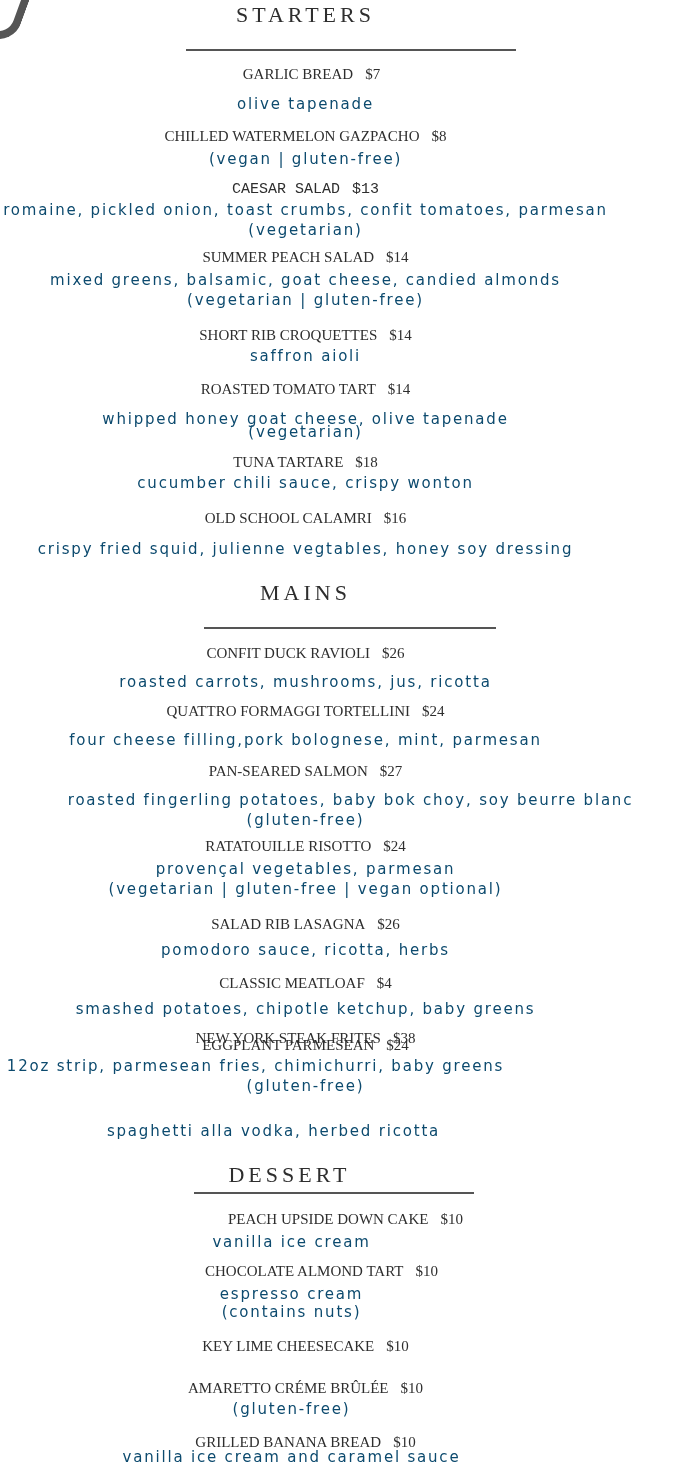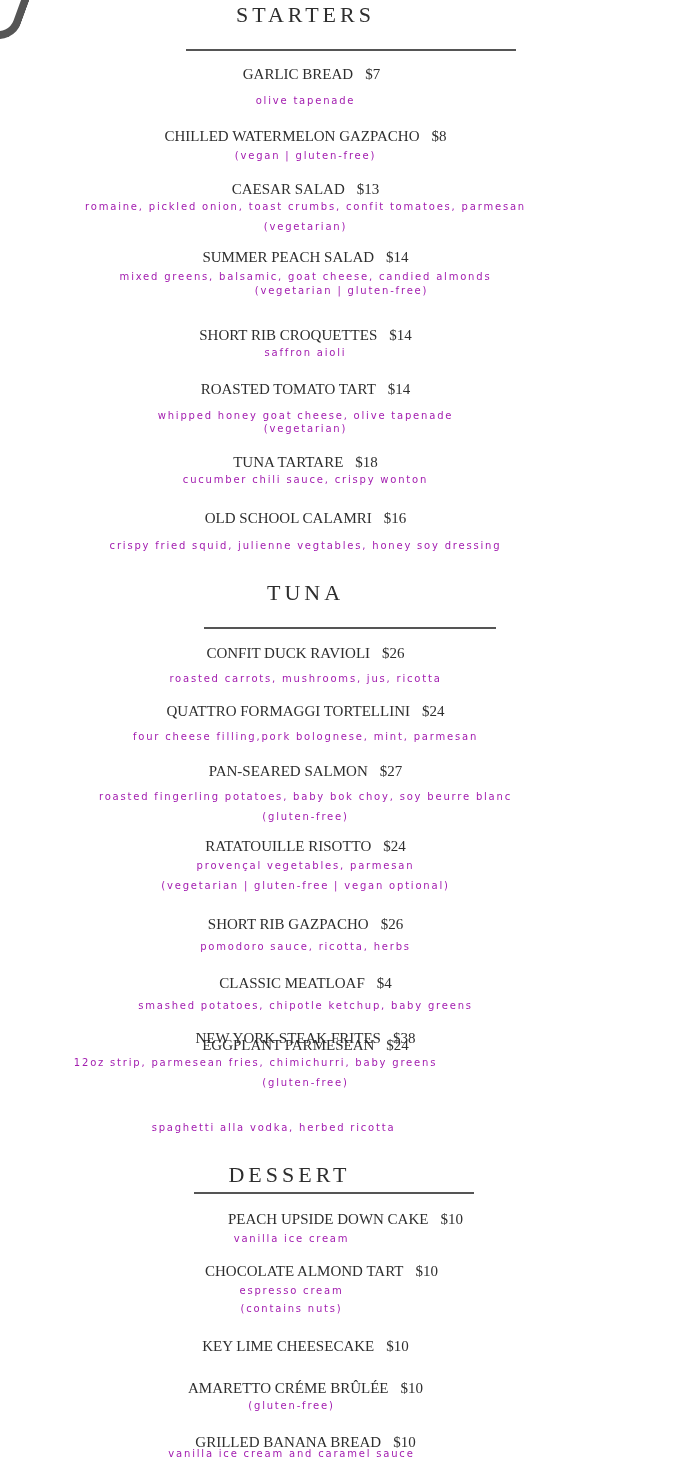--- a/index.html
+++ b/index.html
@@ -7,76 +7,76 @@
   .logo-arc { position: absolute; left: -20px; top: -40px; width: 40px; height: 72px;
     border: 8px solid #555; border-top: none; border-left: none;
     border-radius: 0 0 30px 30px; transform: rotate(20deg); }
   .line { position: absolute; left: 0; width: 611px; text-align: center; white-space: nowrap; }
   .heading { font-family: "Liberation Serif", "DejaVu Serif", serif; font-size: 22px;
     letter-spacing: 4px; color: #2e2e2e; }
   .divider { position: absolute; height: 2px; background: #555; }
   .item { font-family: "Liberation Serif", "DejaVu Serif", serif; font-size: 15px;
     color: #2e2e2e; }
   .item .price { margin-left: 12px; }
-  .desc { font-family: "DejaVu Sans", "Liberation Sans", sans-serif; font-size: 10px;
-    letter-spacing: 1.8px; color: #a21caf; }
+  .desc { font-family: "DejaVu Sans", "Liberation Sans", sans-serif; font-size: 15px;
+    letter-spacing: 1.8px; color: #0c4a6e; }
 </style>
 </head>
 <body>
 
 <div class="logo-arc"></div>
 
 <div class="line heading" style="top:2px;">STARTERS</div>
 <div class="divider" style="left:186px;width:330px;top:49px;"></div>
 
 <div class="line item" style="top:66px;padding-left:6px;"><span>GARLIC BREAD</span><span class="price">$7</span></div>
 <div class="line desc" style="top:95px;">olive tapenade</div>
 
 <div class="line item" style="top:128px;"><span>CHILLED WATERMELON GAZPACHO</span><span class="price">$8</span></div>
 <div class="line desc" style="top:150px;">(vegan | gluten-free)</div>
 
-<div class="line item" style="top:181px;"><span>CAESAR SALAD</span><span class="price">$13</span></div>
+<div class="line item" style="top:181px;font-family:Liberation Mono, monospace;"><span>CAESAR SALAD</span><span class="price">$13</span></div>
 <div class="line desc" style="top:201px;">romaine, pickled onion, toast crumbs, confit tomatoes, parmesan</div>
 <div class="line desc" style="top:221px;">(vegetarian)</div>
 
 <div class="line item" style="top:249px;"><span>SUMMER PEACH SALAD</span><span class="price">$14</span></div>
 <div class="line desc" style="top:271px;">mixed greens, balsamic, goat cheese, candied almonds</div>
-<div class="line desc" style="top:285px;margin-left:36px;">(vegetarian | gluten-free)</div>
+<div class="line desc" style="top:291px;">(vegetarian | gluten-free)</div>
 
 <div class="line item" style="top:327px;"><span>SHORT RIB CROQUETTES</span><span class="price">$14</span></div>
 <div class="line desc" style="top:347px;">saffron aioli</div>
 
 <div class="line item" style="top:381px;"><span>ROASTED TOMATO TART</span><span class="price">$14</span></div>
 <div class="line desc" style="top:410px;">whipped honey goat cheese, olive tapenade</div>
 <div class="line desc" style="top:423px;">(vegetarian)</div>
 
 <div class="line item" style="top:454px;"><span>TUNA TARTARE</span><span class="price">$18</span></div>
 <div class="line desc" style="top:474px;">cucumber chili sauce, crispy wonton</div>
 
 <div class="line item" style="top:510px;"><span>OLD SCHOOL CALAMRI</span><span class="price">$16</span></div>
 <div class="line desc" style="top:540px;">crispy fried squid, julienne vegtables, honey soy dressing</div>
 
-<div class="line heading" style="top:580px;">TUNA</div>
+<div class="line heading" style="top:580px;">MAINS</div>
 <div class="divider" style="left:204px;width:292px;top:627px;"></div>
 
 <div class="line item" style="top:645px;"><span>CONFIT DUCK RAVIOLI</span><span class="price">$26</span></div>
 <div class="line desc" style="top:673px;">roasted carrots, mushrooms, jus, ricotta</div>
 
 <div class="line item" style="top:703px;"><span>QUATTRO FORMAGGI TORTELLINI</span><span class="price">$24</span></div>
 <div class="line desc" style="top:731px;">four cheese filling,pork bolognese, mint, parmesan</div>
 
 <div class="line item" style="top:763px;"><span>PAN-SEARED SALMON</span><span class="price">$27</span></div>
-<div class="line desc" style="top:791px;">roasted fingerling potatoes, baby bok choy, soy beurre blanc</div>
+<div class="line desc" style="top:791px;padding-left:45px;">roasted fingerling potatoes, baby bok choy, soy beurre blanc</div>
 <div class="line desc" style="top:811px;">(gluten-free)</div>
 
 <div class="line item" style="top:838px;"><span>RATATOUILLE RISOTTO</span><span class="price">$24</span></div>
 <div class="line desc" style="top:860px;">provençal vegetables, parmesan</div>
 <div class="line desc" style="top:880px;">(vegetarian | gluten-free | vegan optional)</div>
 
-<div class="line item" style="top:916px;"><span>SHORT RIB GAZPACHO</span><span class="price">$26</span></div>
+<div class="line item" style="top:916px;"><span>SALAD RIB LASAGNA</span><span class="price">$26</span></div>
 <div class="line desc" style="top:941px;">pomodoro sauce, ricotta, herbs</div>
 
 <div class="line item" style="top:975px;"><span>CLASSIC MEATLOAF</span><span class="price">$4</span></div>
 <div class="line desc" style="top:1000px;">smashed potatoes, chipotle ketchup, baby greens</div>
 
 <div class="line item" style="top:1030px;"><span>NEW YORK STEAK FRITES</span><span class="price">$38</span></div>
 <div class="line desc" style="top:1057px;left:-50px;">12oz strip, parmesean fries, chimichurri, baby greens</div>
 <div class="line desc" style="top:1077px;">(gluten-free)</div>
 
 <div class="line item" style="top:1037px;"><span>EGGPLANT PARMESEAN</span><span class="price">$24</span></div>

